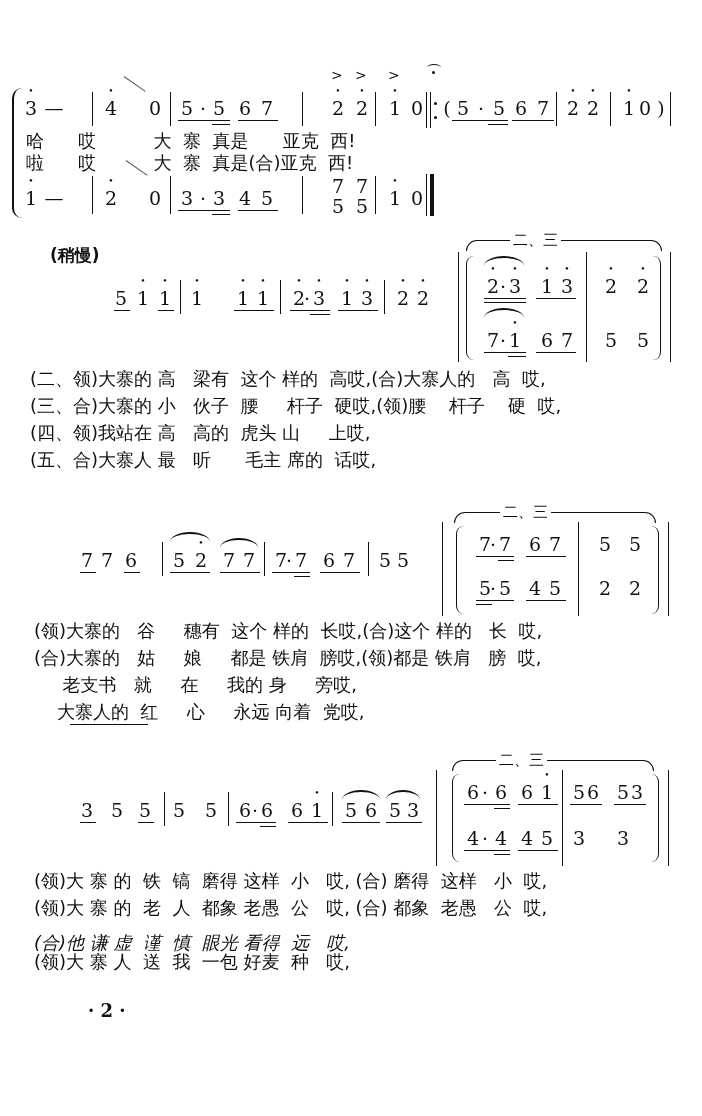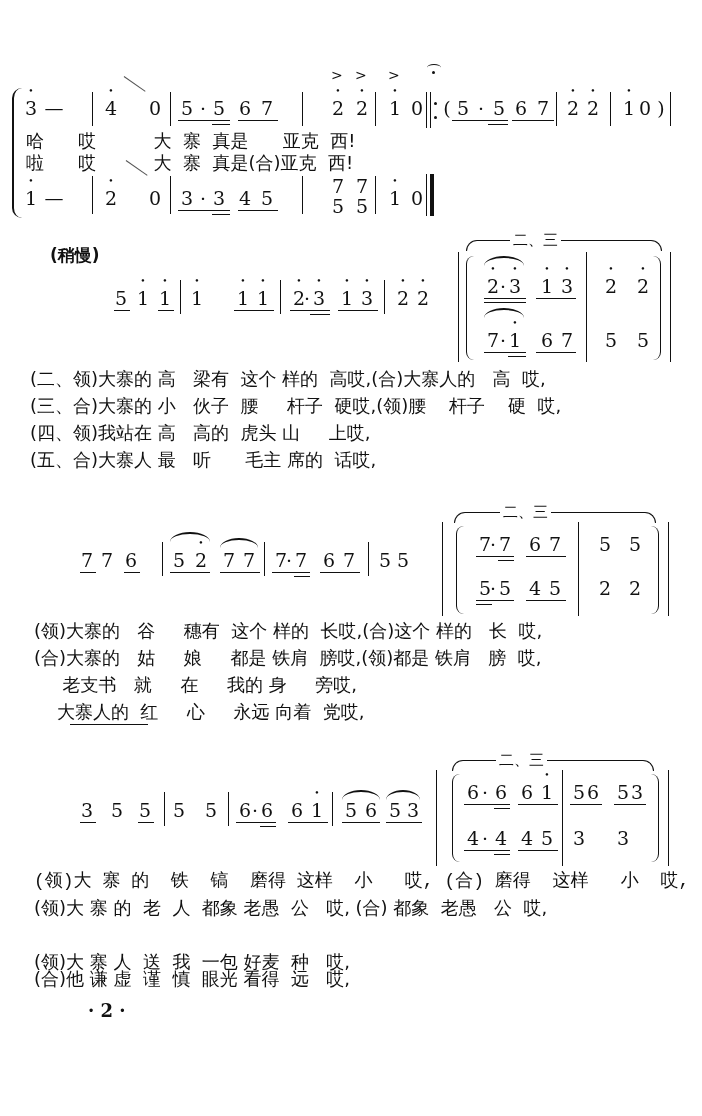--- a/index.html
+++ b/index.html
@@ -293,19 +293,19 @@
   <span class="n" style="left:480px;top:828px;width:10px;">·</span>
   <span class="n" style="left:494px;top:828px;">4</span>
   <div class="ul" style="left:464px;top:850px;width:46px;"></div>
   <div class="ul" style="left:494px;top:854px;width:16px;"></div>
   <span class="n" style="left:520px;top:828px;">4</span>
   <span class="n" style="left:540px;top:828px;">5</span>
   <div class="ul" style="left:518px;top:850px;width:40px;"></div>
   <span class="n" style="left:572px;top:828px;">3</span>
   <span class="n" style="left:616px;top:828px;">3</span>
 
-  <div class="lyr" style="left:34px;top:870px;font-family:Liberation Mono, monospace;">(领)大 寨 的  铁  镐  磨得 这样  小   哎, (合) 磨得  这样   小  哎,</div>
+  <div class="lyr" style="left:34px;top:870px;">(领)大 寨 的  铁  镐  磨得 这样  小   哎, (合) 磨得  这样   小  哎,</div>
   <div class="lyr" style="left:34px;top:897px;">(领)大 寨 的  老  人  都象 老愚  公   哎, (合) 都象  老愚   公  哎,</div>
-  <div class="lyr" style="left:34px;top:968px;">(合)他 谦 虚  谨  慎  眼光 看得  远   哎,</div>
+  <div class="lyr" style="left:34px;top:932px;font-style:italic;">(合)他 谦 虚  谨  慎  眼光 看得  远   哎,</div>
   <div class="lyr" style="left:34px;top:951px;">(领)大 寨 人  送  我  一包 好麦  种   哎,</div>
 </div>
 
 <div class="pagenum" style="left:88px;top:1000px;">· 2 ·</div>
 
 </body></html>

